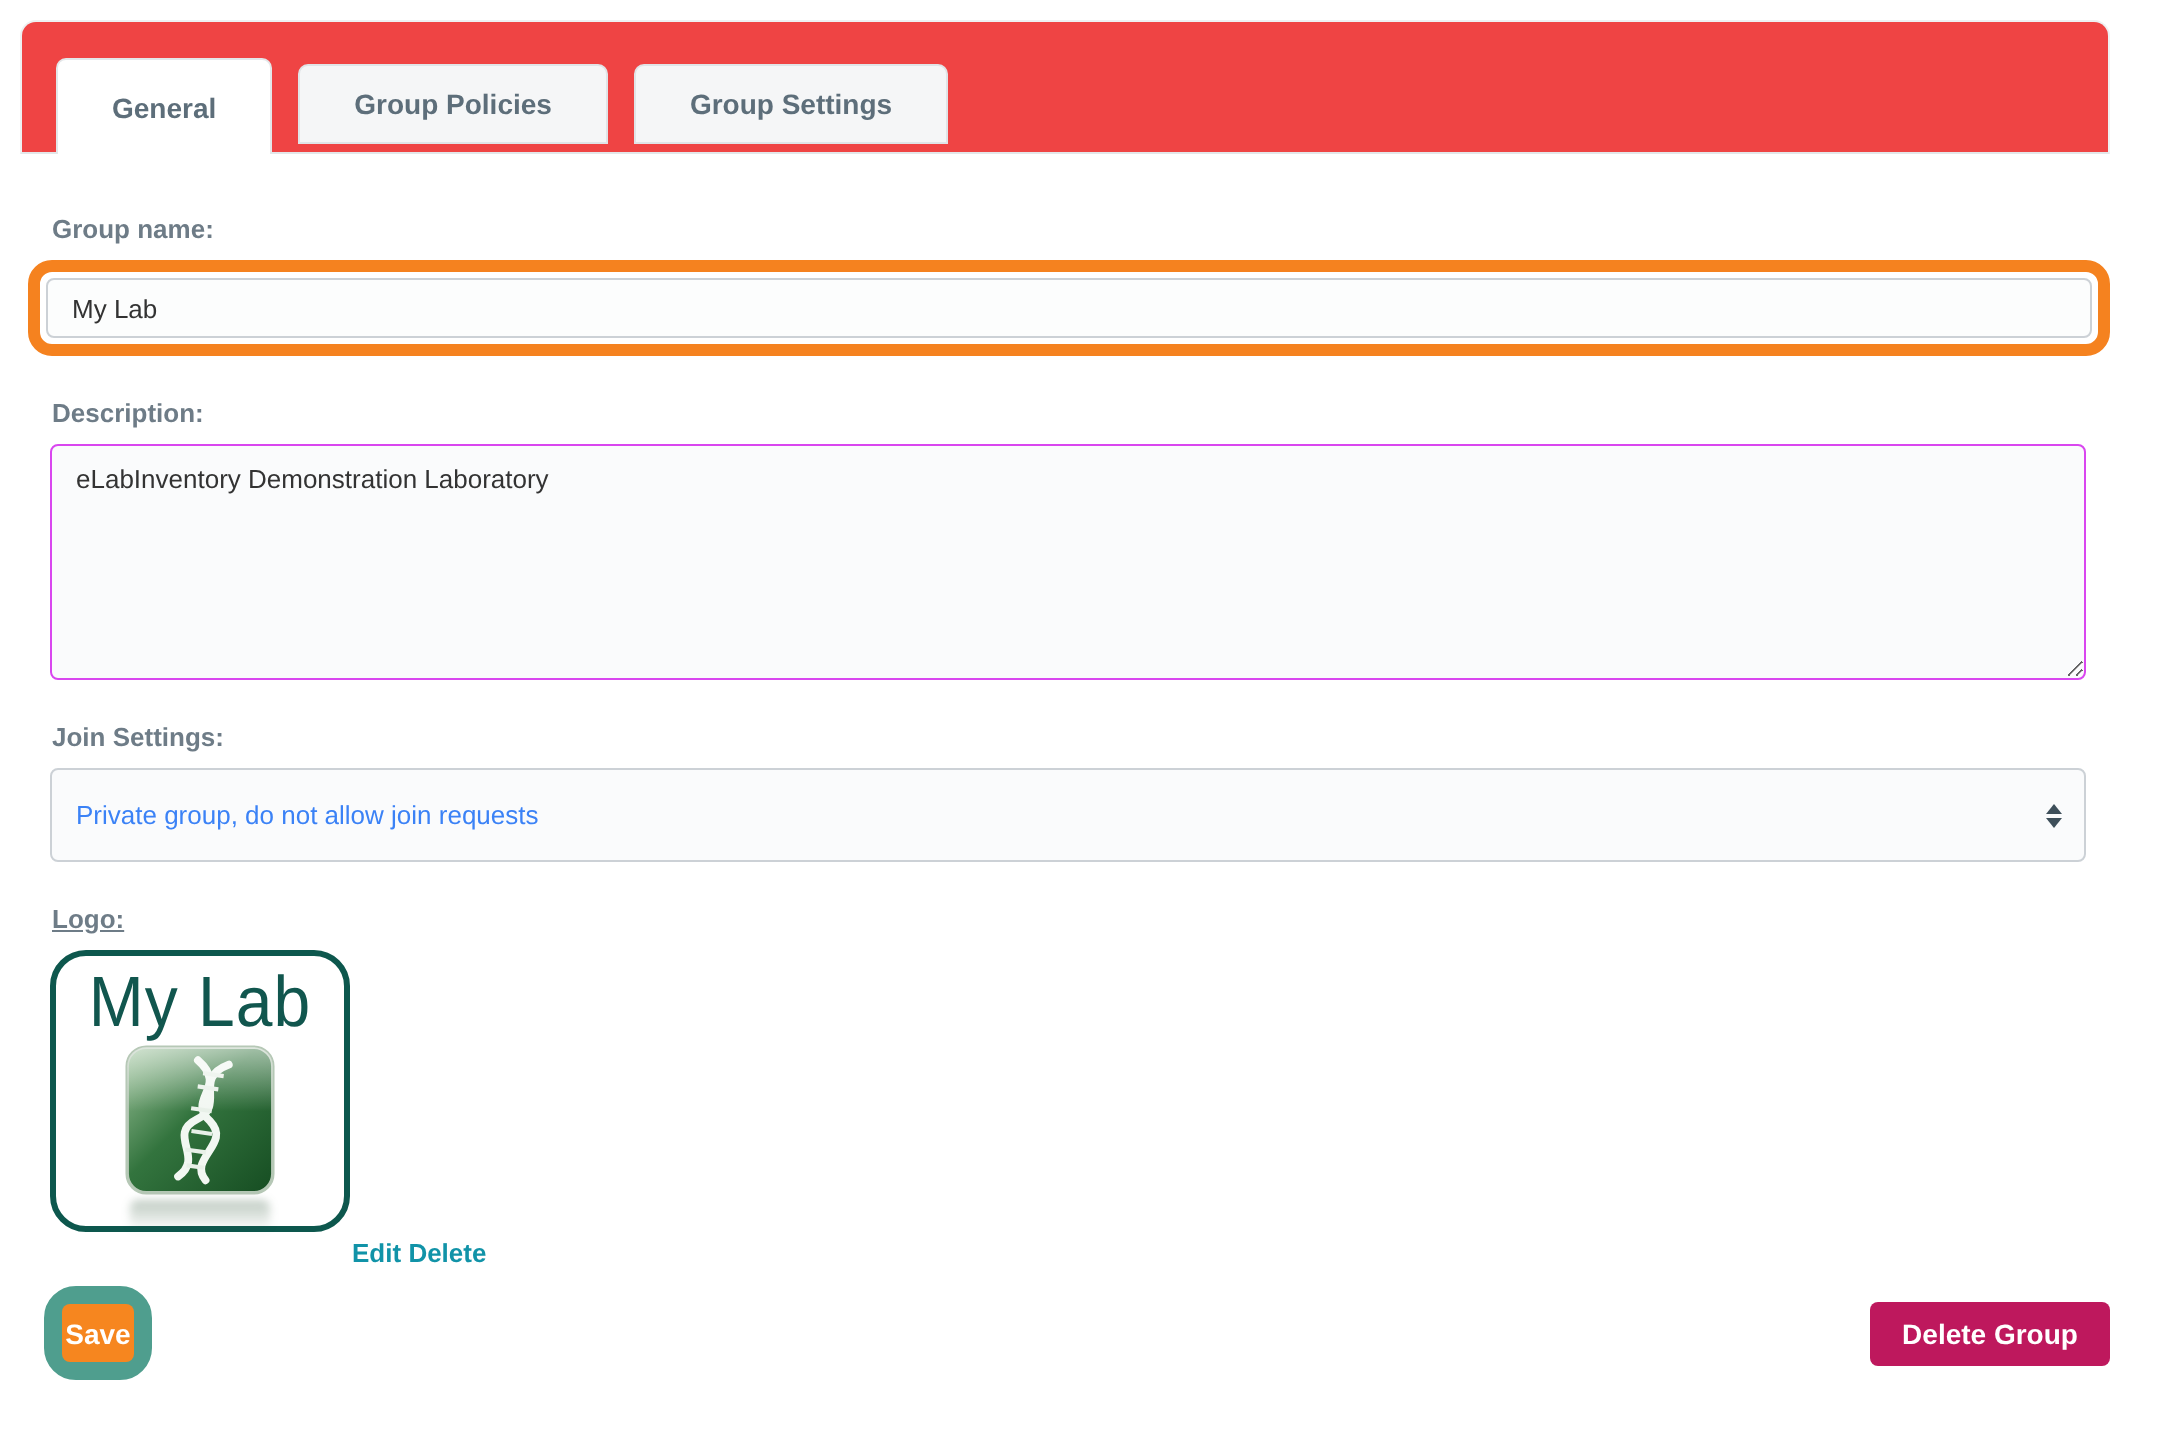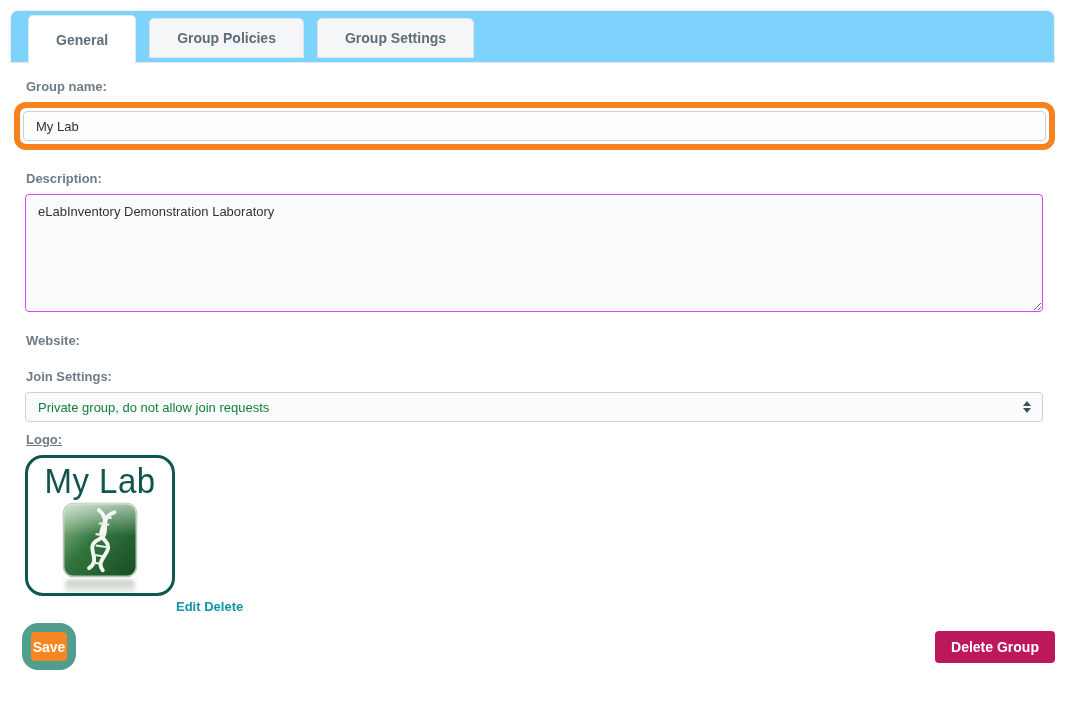--- a/index.html
+++ b/index.html
@@ -1,21 +1,21 @@
 <!DOCTYPE html>
 <html><head>
 <meta charset="utf-8">
 <style>
   * { box-sizing: border-box; margin: 0; padding: 0; }
   html, body { width: 1079px; height: 727px; background: #ffffff;
     font-family: "Liberation Sans", sans-serif; overflow: hidden; }
 
   
-  .tabstrip { margin: 10px 24px 0 10px; height: 53px;
-    background: #7dd3fc; border: 1px solid #eef1f2; border-bottom: 1px solid #e3e7e9;
+  .tabstrip { margin: 10px 24px 0 10px; height: 67px;
+    background: #ef4444; border: 1px solid #eef1f2; border-bottom: 1px solid #e3e7e9;
     border-radius: 8px 8px 0 0; display: flex; align-items: flex-end; padding-left: 17px; }
   .tab { display: flex; align-items: center; justify-content: center;
     font-size: 14px; font-weight: bold; color: #5d6e7a; cursor: pointer;
     border-radius: 5px 5px 0 0; padding: 0 27px; white-space: nowrap; }
   .tab.active { background: #ffffff; border: 1px solid #e3e7e9; border-bottom: none;
     height: 48px; margin-bottom: -1px; z-index: 2; }
   .tab.inactive { background: #f5f6f7; border: 1px solid #e0e4e7;
     height: 40px; margin-bottom: 4px; margin-left: 13px; }
 
   
@@ -28,22 +28,22 @@
     font-family: "Liberation Sans", sans-serif; outline: none; }
 
   .highlight-ring { border: 6px solid #f5821f; border-radius: 12px; padding: 3px;
     margin: 0 -12px 0 -11px; background: #ffffff; }
 
   .textarea { display: block; width: 100%; height: 118px; border: 1px solid #d946ef;
     border-radius: 4px; background: #fafbfc; padding: 9px 12px; font-size: 13px; color: #333;
     font-family: "Liberation Sans", sans-serif; resize: both; outline: none; }
 
   .select-box { display: flex; align-items: center; justify-content: space-between;
-    width: 100%; height: 30px; border: 1px solid #ccd1d6; border-radius: 4px;
-    background: #fafbfc; padding: 0 11px 0 12px; font-size: 13px; color: #15803d; cursor: pointer; }
+    width: 100%; height: 47px; border: 1px solid #ccd1d6; border-radius: 4px;
+    background: #fafbfc; padding: 0 11px 0 12px; font-size: 13px; color: #3b82f6; cursor: pointer; }
   .updown { display: flex; flex-direction: column; align-items: center; gap: 2px; }
   .updown .tri-up { width: 0; height: 0; border-left: 4px solid transparent;
     border-right: 4px solid transparent; border-bottom: 5px solid #3e4f5a; }
   .updown .tri-down { width: 0; height: 0; border-left: 4px solid transparent;
     border-right: 4px solid transparent; border-top: 5px solid #3e4f5a; }
 
   
   .logo-box { width: 150px; height: 141px; border: 3px solid #0d574d; border-radius: 18px;
     background: #ffffff; display: flex; flex-direction: column; align-items: center;
     padding-top: 6px; }
@@ -72,40 +72,39 @@
 <body>
 
 <div class="tabstrip">
   <div class="tab active">General</div>
   <div class="tab inactive">Group Policies</div>
   <div class="tab inactive">Group Settings</div>
 </div>
 
 <div class="content">
 
-  <div class="field-label" style="margin-top:3px;">Group name:</div>
+  <div class="field-label" style="margin-top:17px;">Group name:</div>
   <div class="highlight-ring">
     <input class="text-input" type="text" value="My Lab" style="">
   </div>
 
   <div class="field-label mt">Description:</div>
   <textarea class="textarea" style="">eLabInventory Demonstration Laboratory</textarea>
 
-  <div class="field-label mt">Website:</div>
 
   <div class="field-label mt">Join Settings:</div>
   <div class="select-box">
     <span>Private group, do not allow join requests</span>
     <span class="updown">
       <span class="tri-up"></span>
         <span class="tri-down"></span>
     </span>
   </div>
 
-  <div class="field-label" style="margin-top:10px;text-decoration:underline;">Logo:</div>
+  <div class="field-label" style="margin-top:21px;text-decoration:underline;">Logo:</div>
   <div class="logo-box">
     <div class="logo-text">My Lab</div>
     <div class="dna-wrap">
       <svg width="78" height="78" viewBox="0 0 90 90">
         <defs>
           <linearGradient id="sq" x1="0" y1="0" x2="1" y2="1">
             <stop offset="0" stop-color="#9cc39a"></stop>
             <stop offset="0.45" stop-color="#33743e"></stop>
             <stop offset="1" stop-color="#164d22"></stop>
           </linearGradient>

